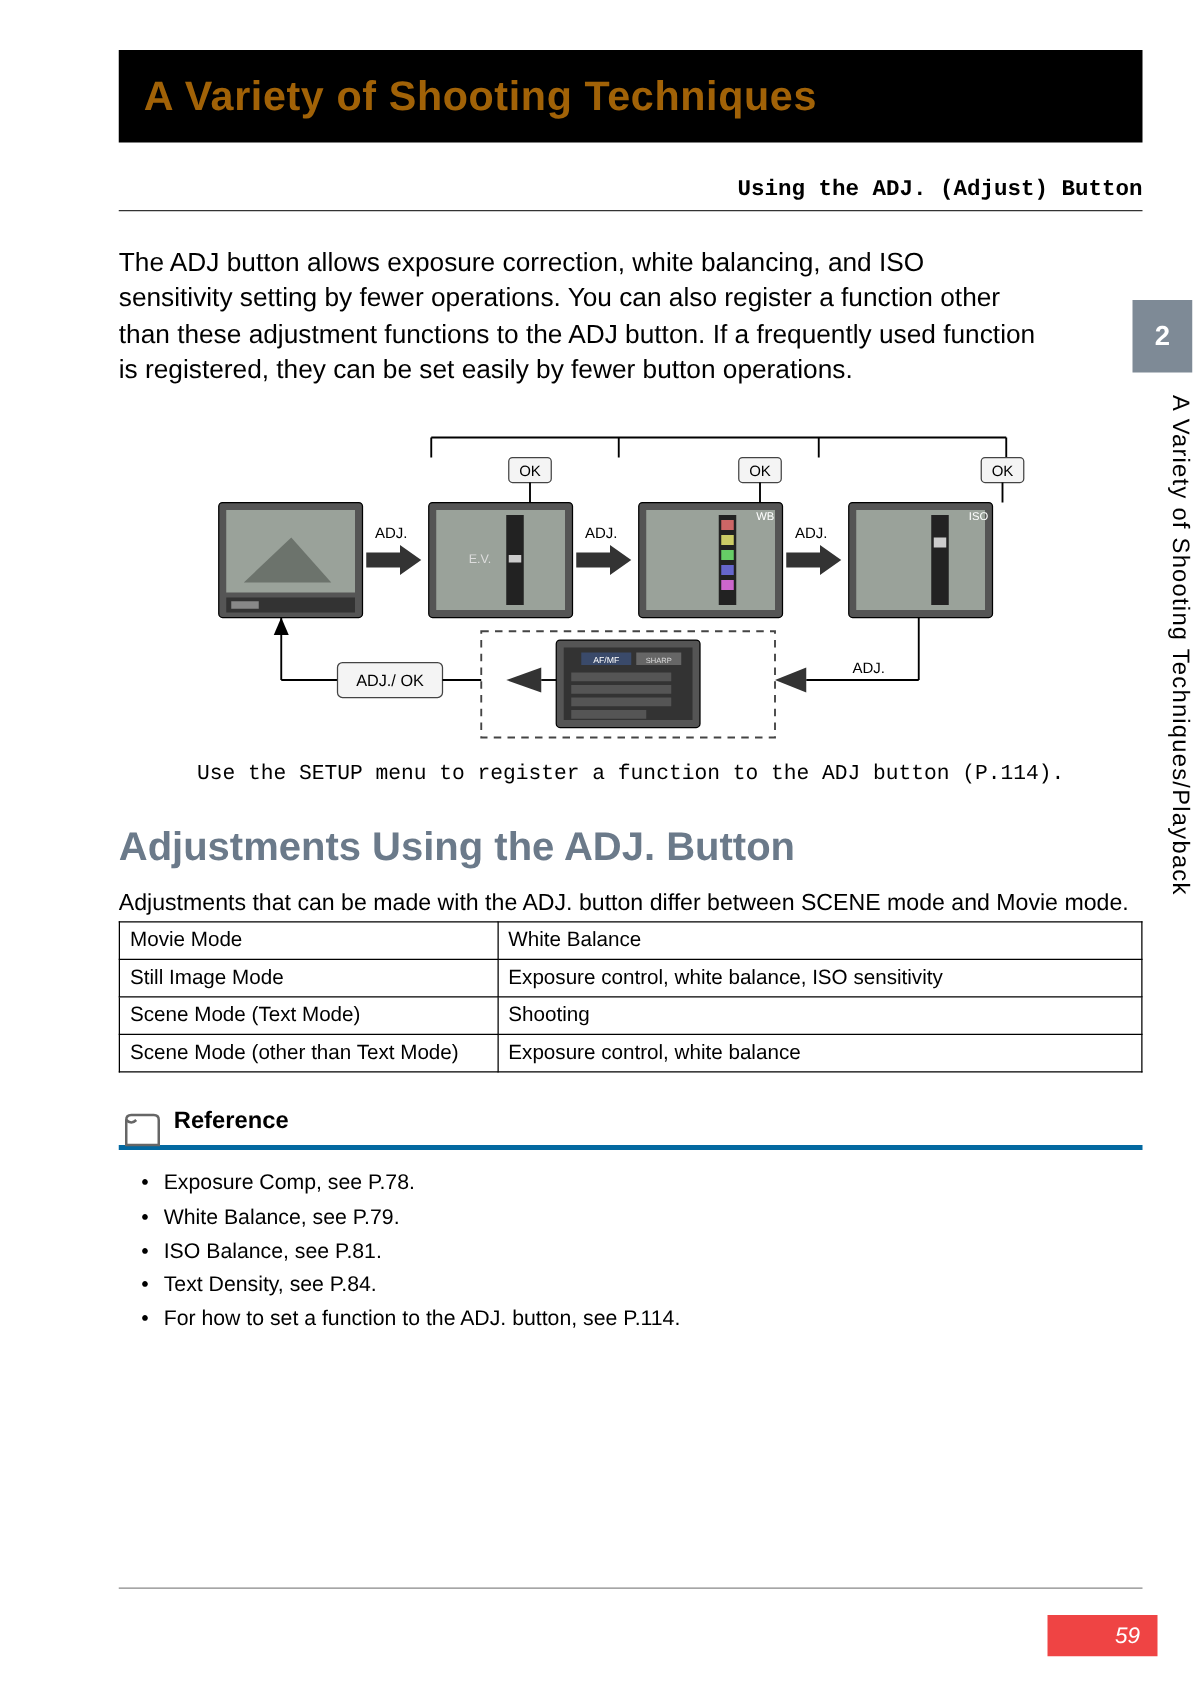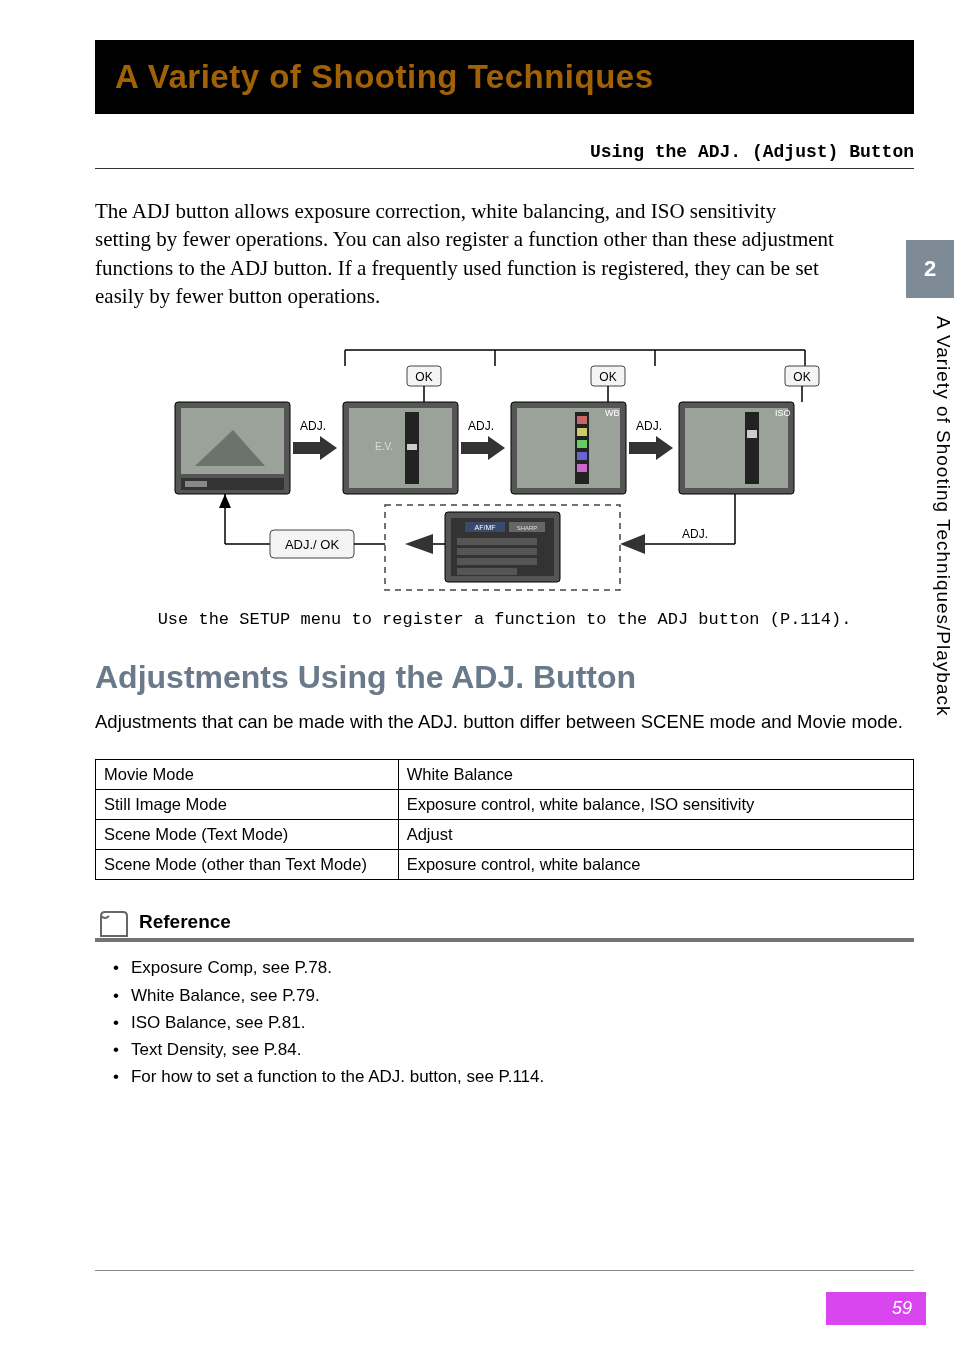--- a/index.html
+++ b/index.html
@@ -37,21 +37,20 @@
   .section-rule {
     border: none;
     border-top: 1px solid #333;
     margin-bottom: 28px;
   }
   .body-text {
     font-size: 21px;
     line-height: 1.35;
     margin-bottom: 20px;
     max-width: 740px;
-    font-family: Liberation Serif, serif;
   }
   .diagram-container {
     width: 720px;
     margin: 0 auto 10px auto;
     height: 270px;
     position: relative;
   }
   .diagram-caption {
     text-align: center;
     font-size: 17px;
@@ -60,39 +59,39 @@
   }
   .sub-heading {
     color: #6b7a8a;
     font-weight: bold;
     font-size: 32px;
     margin-bottom: 14px;
   }
   .sub-body {
     font-size: 18.5px;
     line-height: 1.35;
-    margin-bottom: 24px;
+    margin-bottom: 2px;
   }
   table.modes {
     border-collapse: collapse;
     width: 100%;
     font-size: 16.5px;
     margin-bottom: 28px;
   }
   table.modes td {
     border: 1px solid #000;
     padding: 5px 8px;
   }
   table.modes td:first-child { width: 37%; }
 
   .ref-block { margin-top: 18px; }
   .ref-header {
     display: flex;
-    align-items: center;
-    border-bottom: 4px solid #737373;
+    align-items: flex-start;
+    border-bottom: 4px solid #0369a1;
     margin-bottom: 12px;
     height: 34px;
   }
   .ref-icon {
     width: 40px;
     height: 34px;
     margin-right: 4px;
     flex-shrink: 0;
   }
   .ref-label {
@@ -136,26 +135,26 @@
     font-size: 19px;
     padding: 18px 0 0 0;
     text-align: left;
     letter-spacing: 1px;
   }
 
   .page-number {
     position: absolute;
     right: 28px;
     bottom: 26px;
-    background: #d946ef;
+    background: #ef4444;
     color: #fff;
     font-style: italic;
     font-size: 18px;
     padding: 6px 14px 6px 36px;
-    width: 100px;
+    width: 88px;
     text-align: right;
   }
   .footer-rule {
     position: absolute;
     left: 95px;
     right: 40px;
     bottom: 80px;
     border-top: 1px solid #888;
   }
 
@@ -279,21 +278,21 @@
         <tr>
       <td>Movie Mode</td>
       <td>White Balance</td>
     </tr>
     <tr>
       <td>Still Image Mode</td>
       <td>Exposure control, white balance, ISO sensitivity</td>
     </tr>
     <tr>
       <td>Scene Mode (Text Mode)</td>
-      <td>Adjust</td>
+      <td>Shooting</td>
     </tr>
     <tr>
       <td>Scene Mode (other than Text Mode)</td>
       <td>Exposure control, white balance</td>
     </tr>
   </tbody>
     </table>
 
   <div class="ref-block">
     <div class="ref-header">

